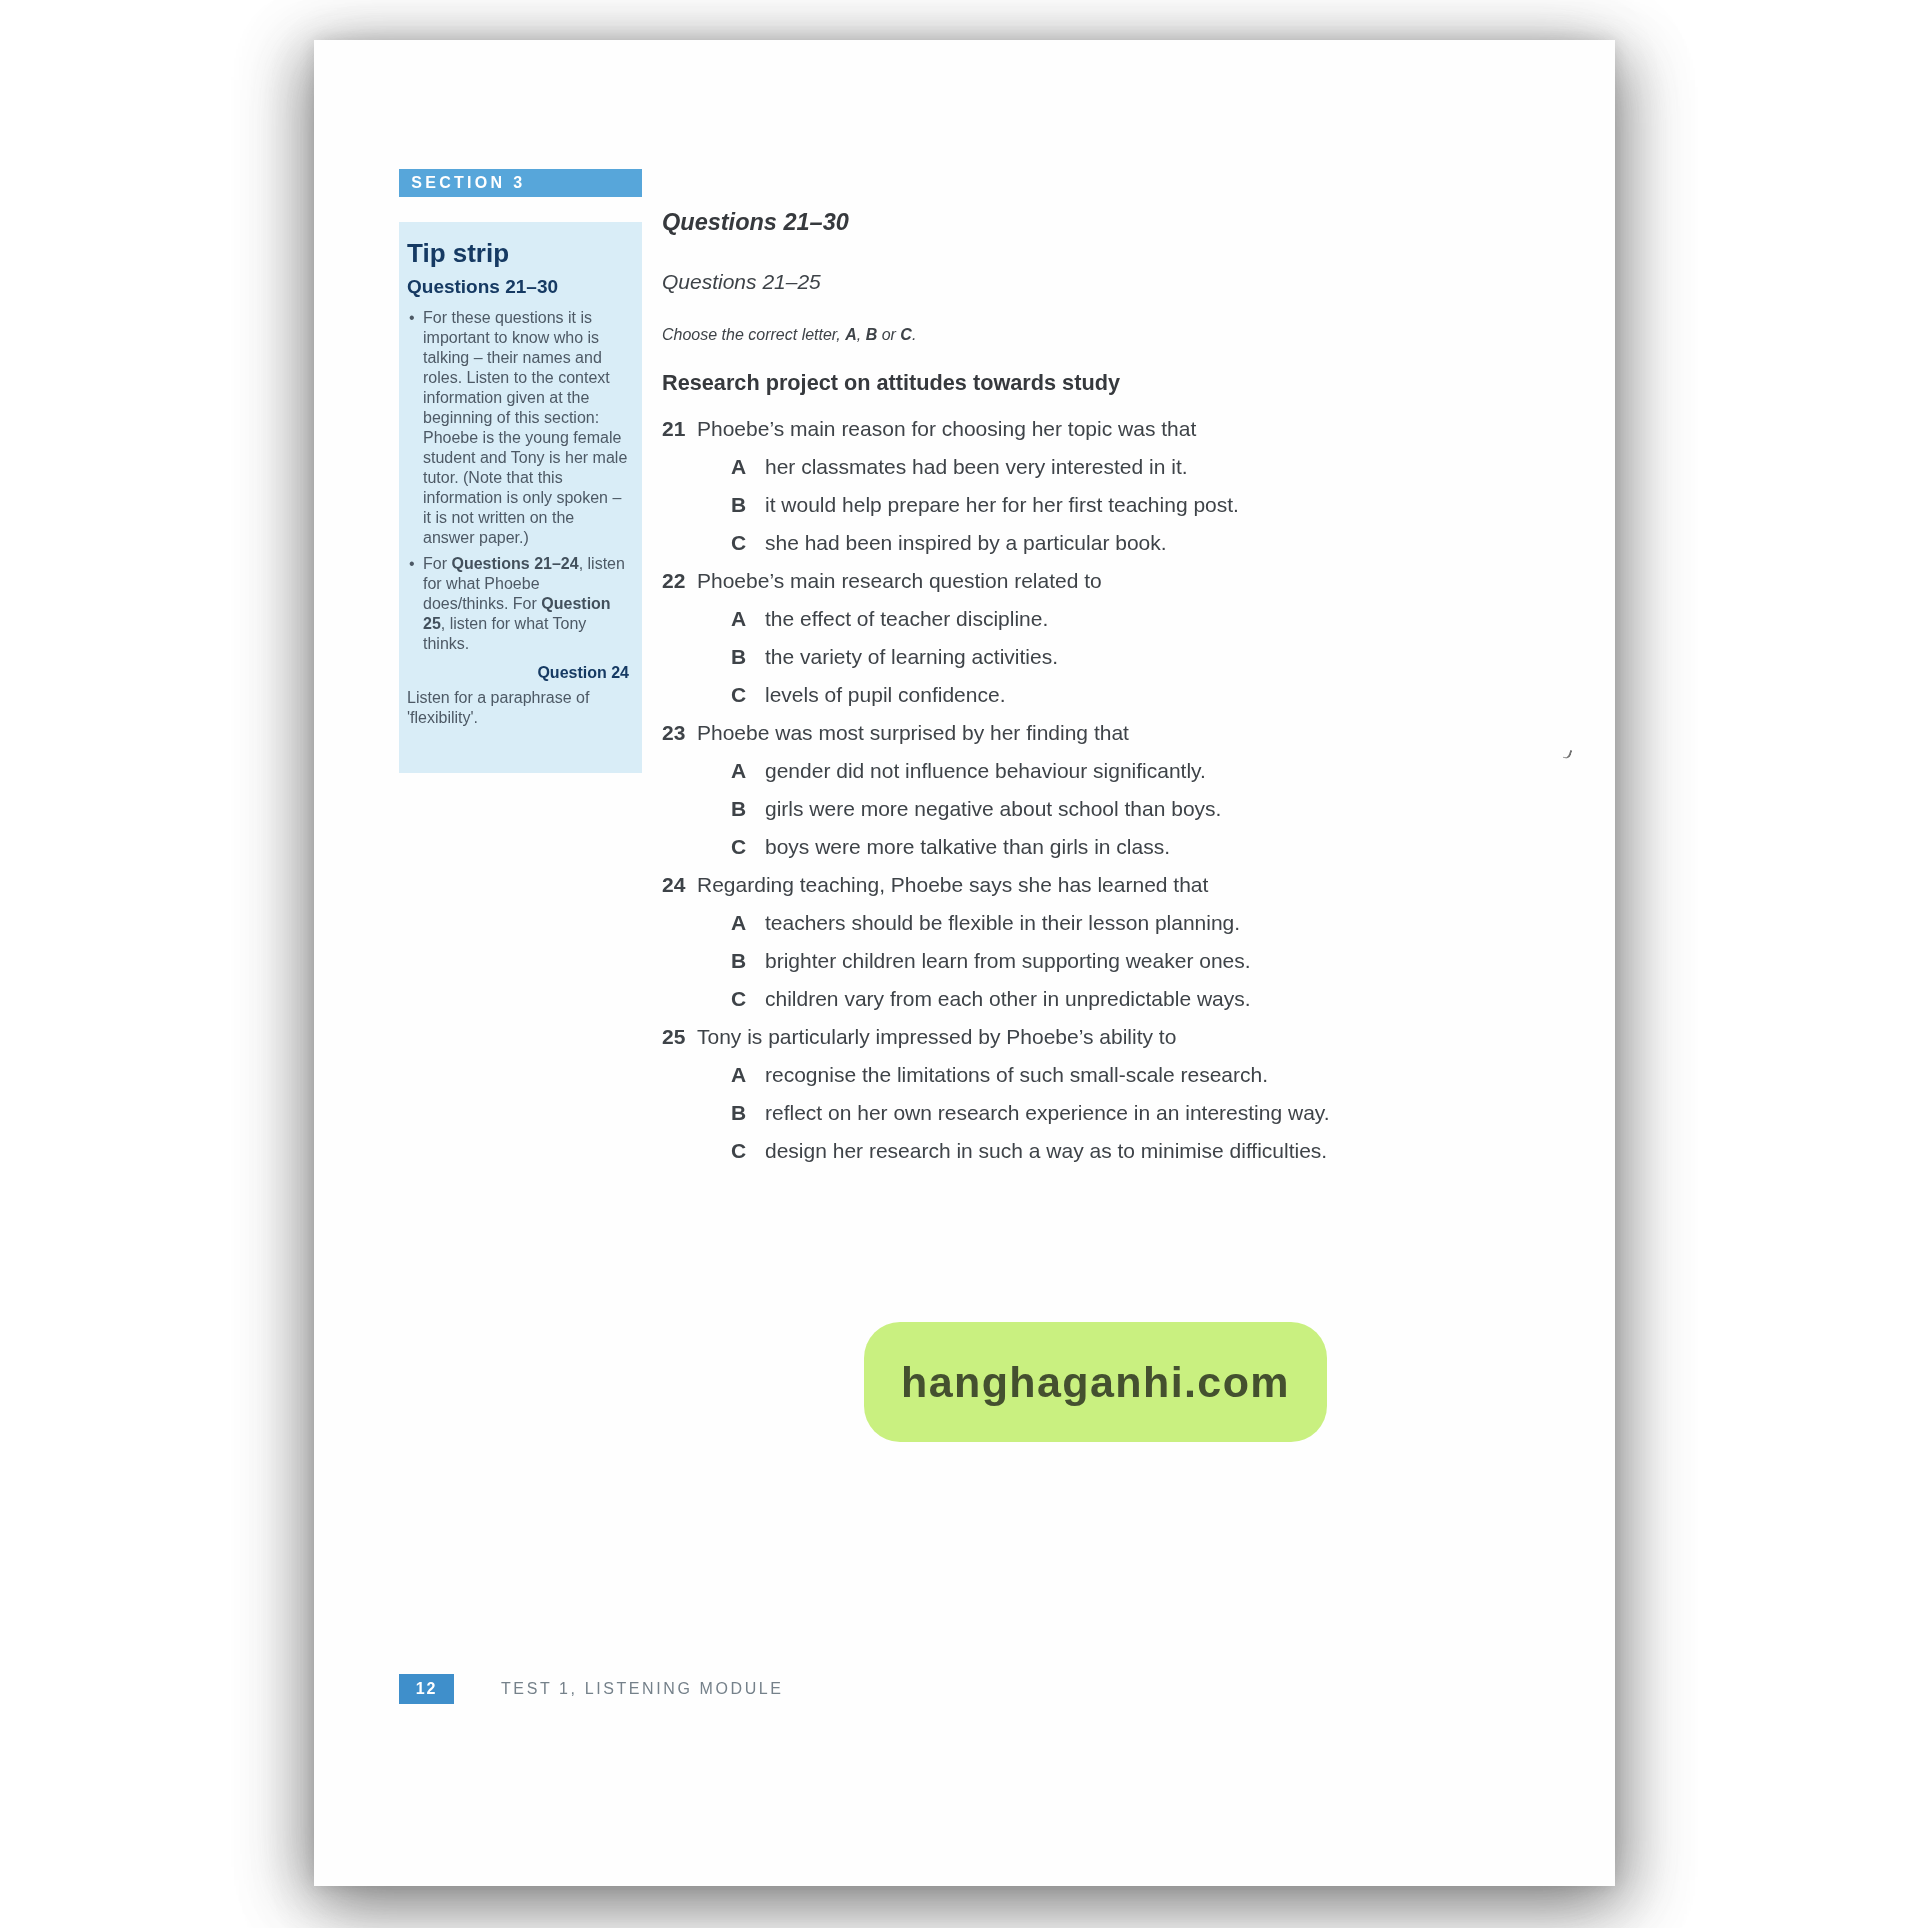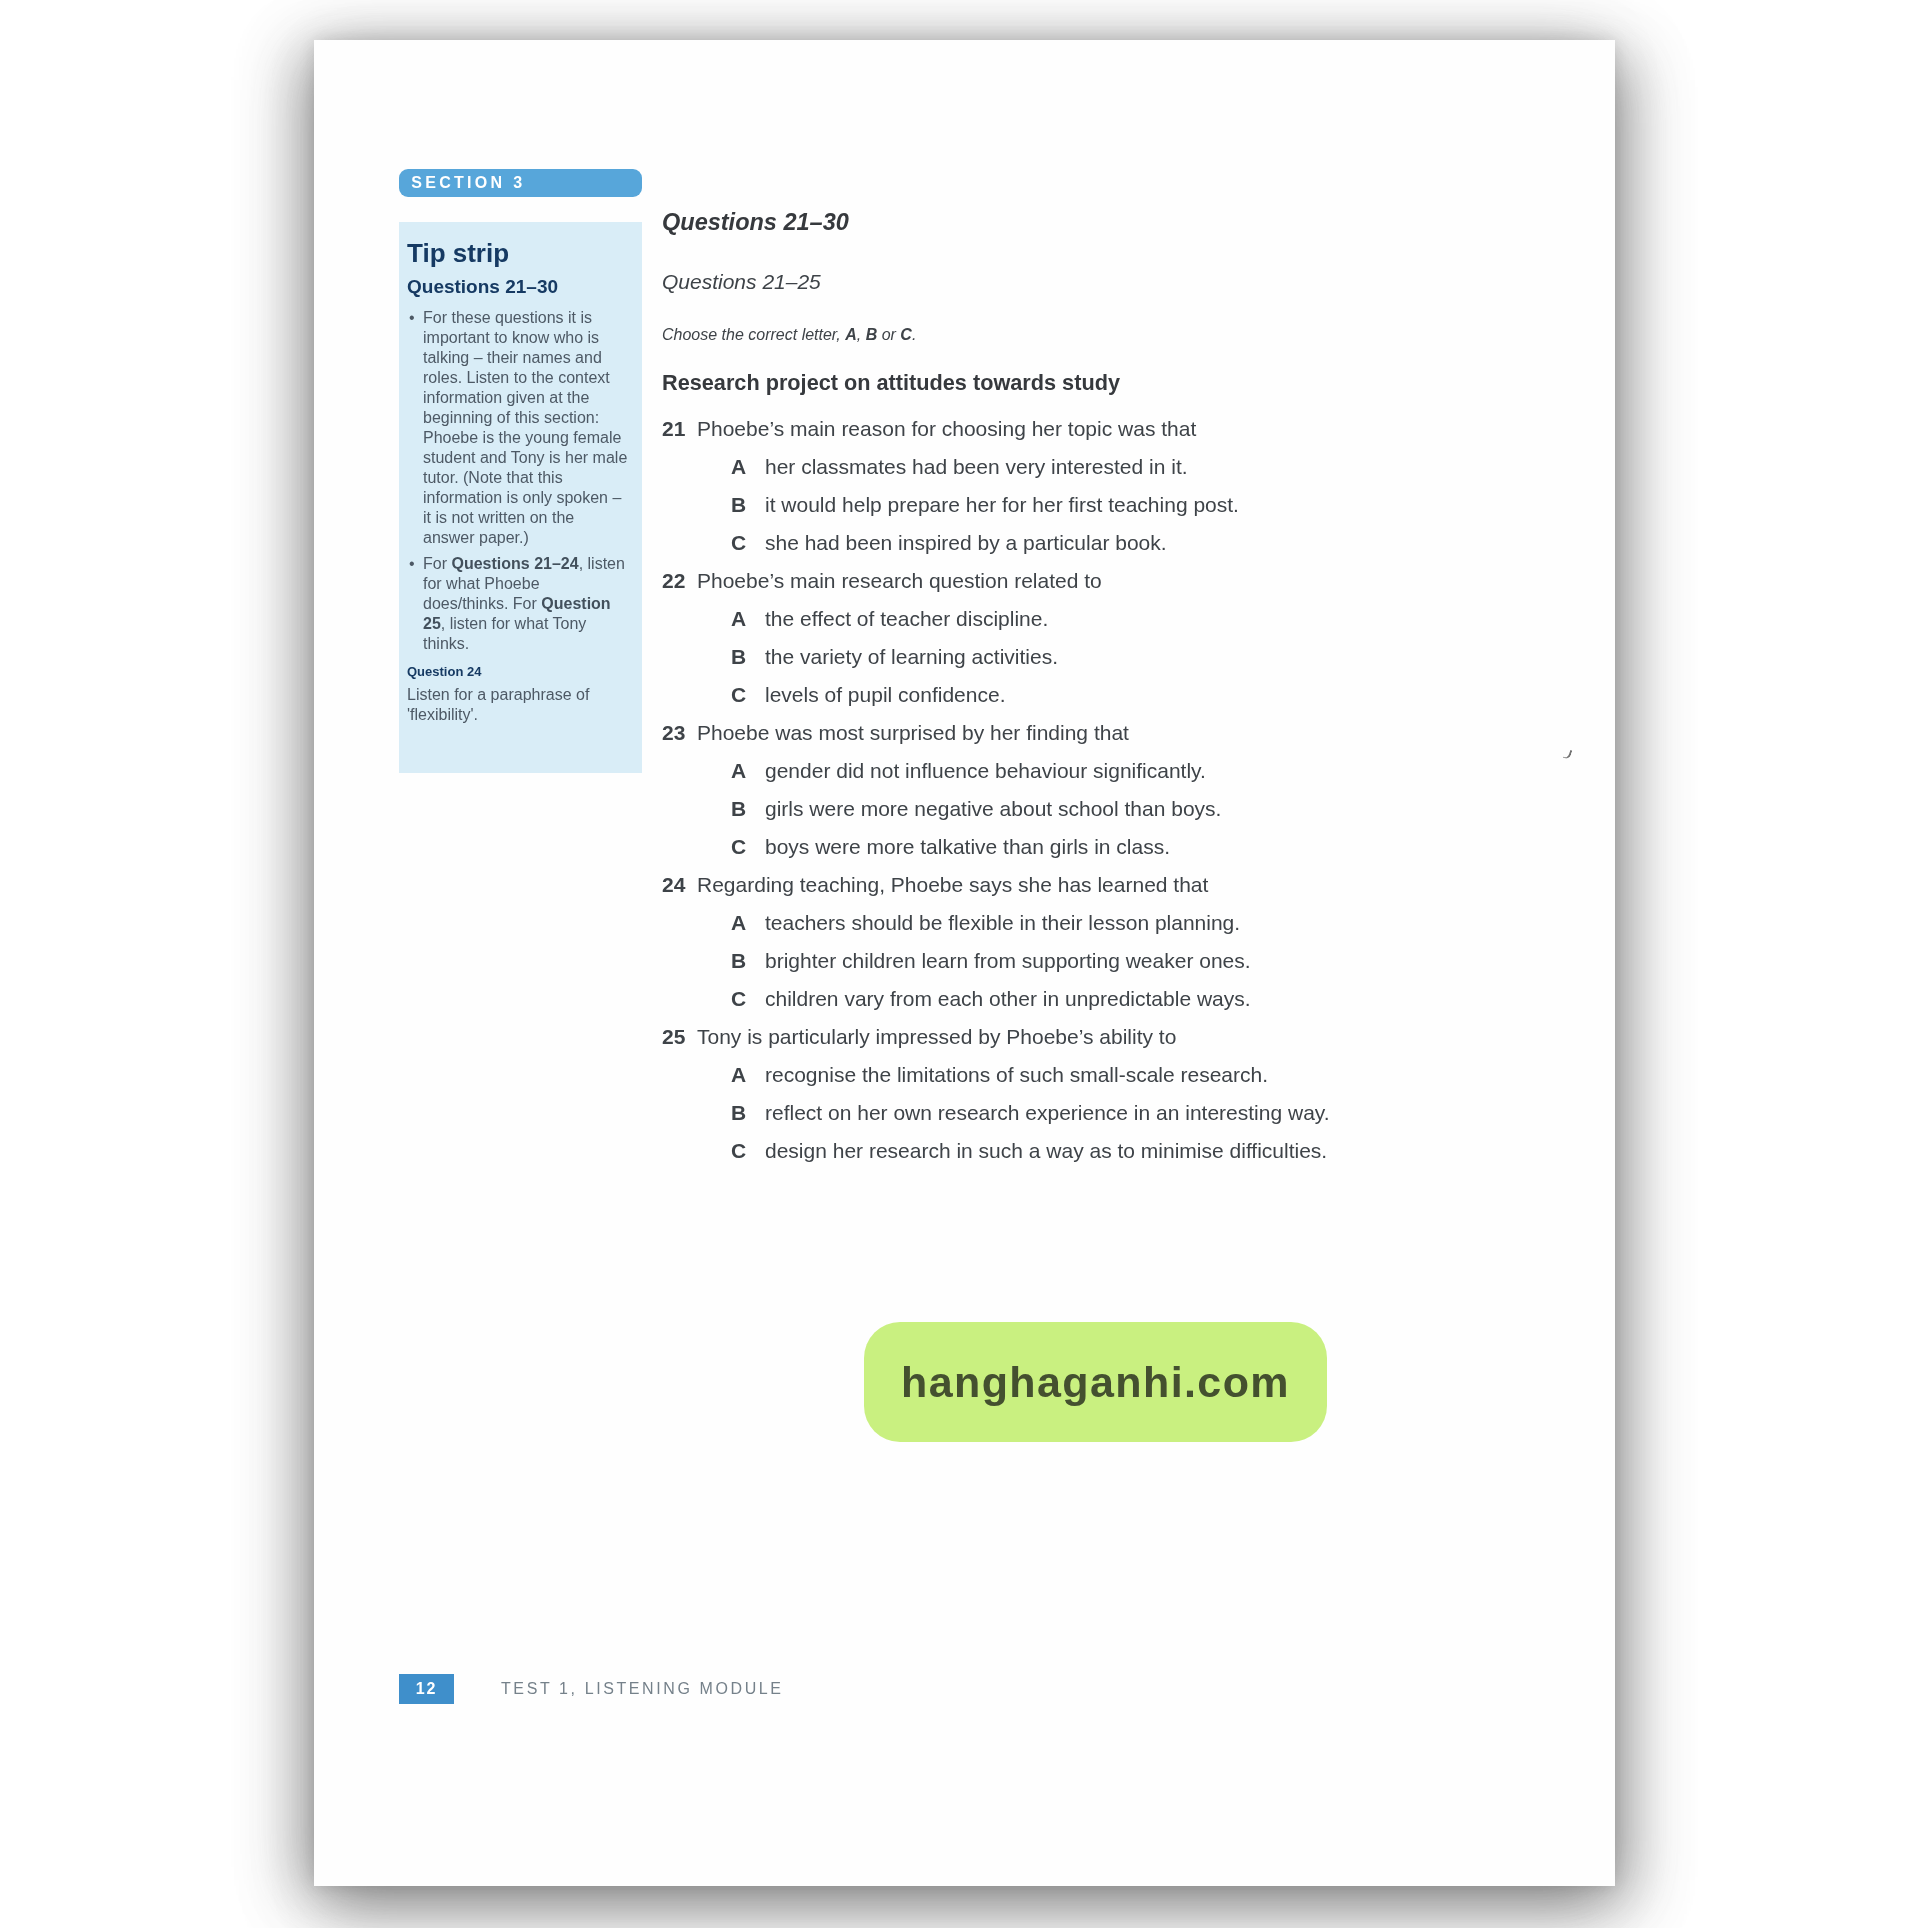--- a/index.html
+++ b/index.html
@@ -24,21 +24,20 @@
     left: 85px; top: 129px;
     width: 243px;
   }
   .section-banner {
     background: #57a6da;
     color: #ffffff;
     font-weight: bold;
     font-size: 16px;
     letter-spacing: 3.3px;
     padding: 4.7px 7.5px 5.6px 12.2px;
-    border-radius: 9px;
   }
   .tip-box {
     margin-top: 24.5px;
     background: #d9edf7;
     padding: 16px 13px 21px 8px;
     color: #4d5965;
     min-height: 551px;
   }
   .tip-title {
     font-size: 26px;
@@ -60,23 +59,24 @@
     margin-bottom: 6.6px;
   }
   .tip-bullet::before {
     content: "\2022";
     position: absolute;
     left: 1.9px; top: 0;
   }
   .tip-bullet b, .tip-q24-heading { color: #163a63; }
   .tip-bullet .bold-seg { font-weight: bold; color: #42505c; }
   .tip-q24-heading {
-    font-size: 13px;
+    font-size: 16px;
     font-weight: bold;
     margin: 9.4px 0 6.6px;
+    text-align: right;
   }
   .tip-note {
     font-size: 16px;
     line-height: 20px;
   }
 
   
   .main {
     position: absolute;
     left: 348px; top: 169px;

